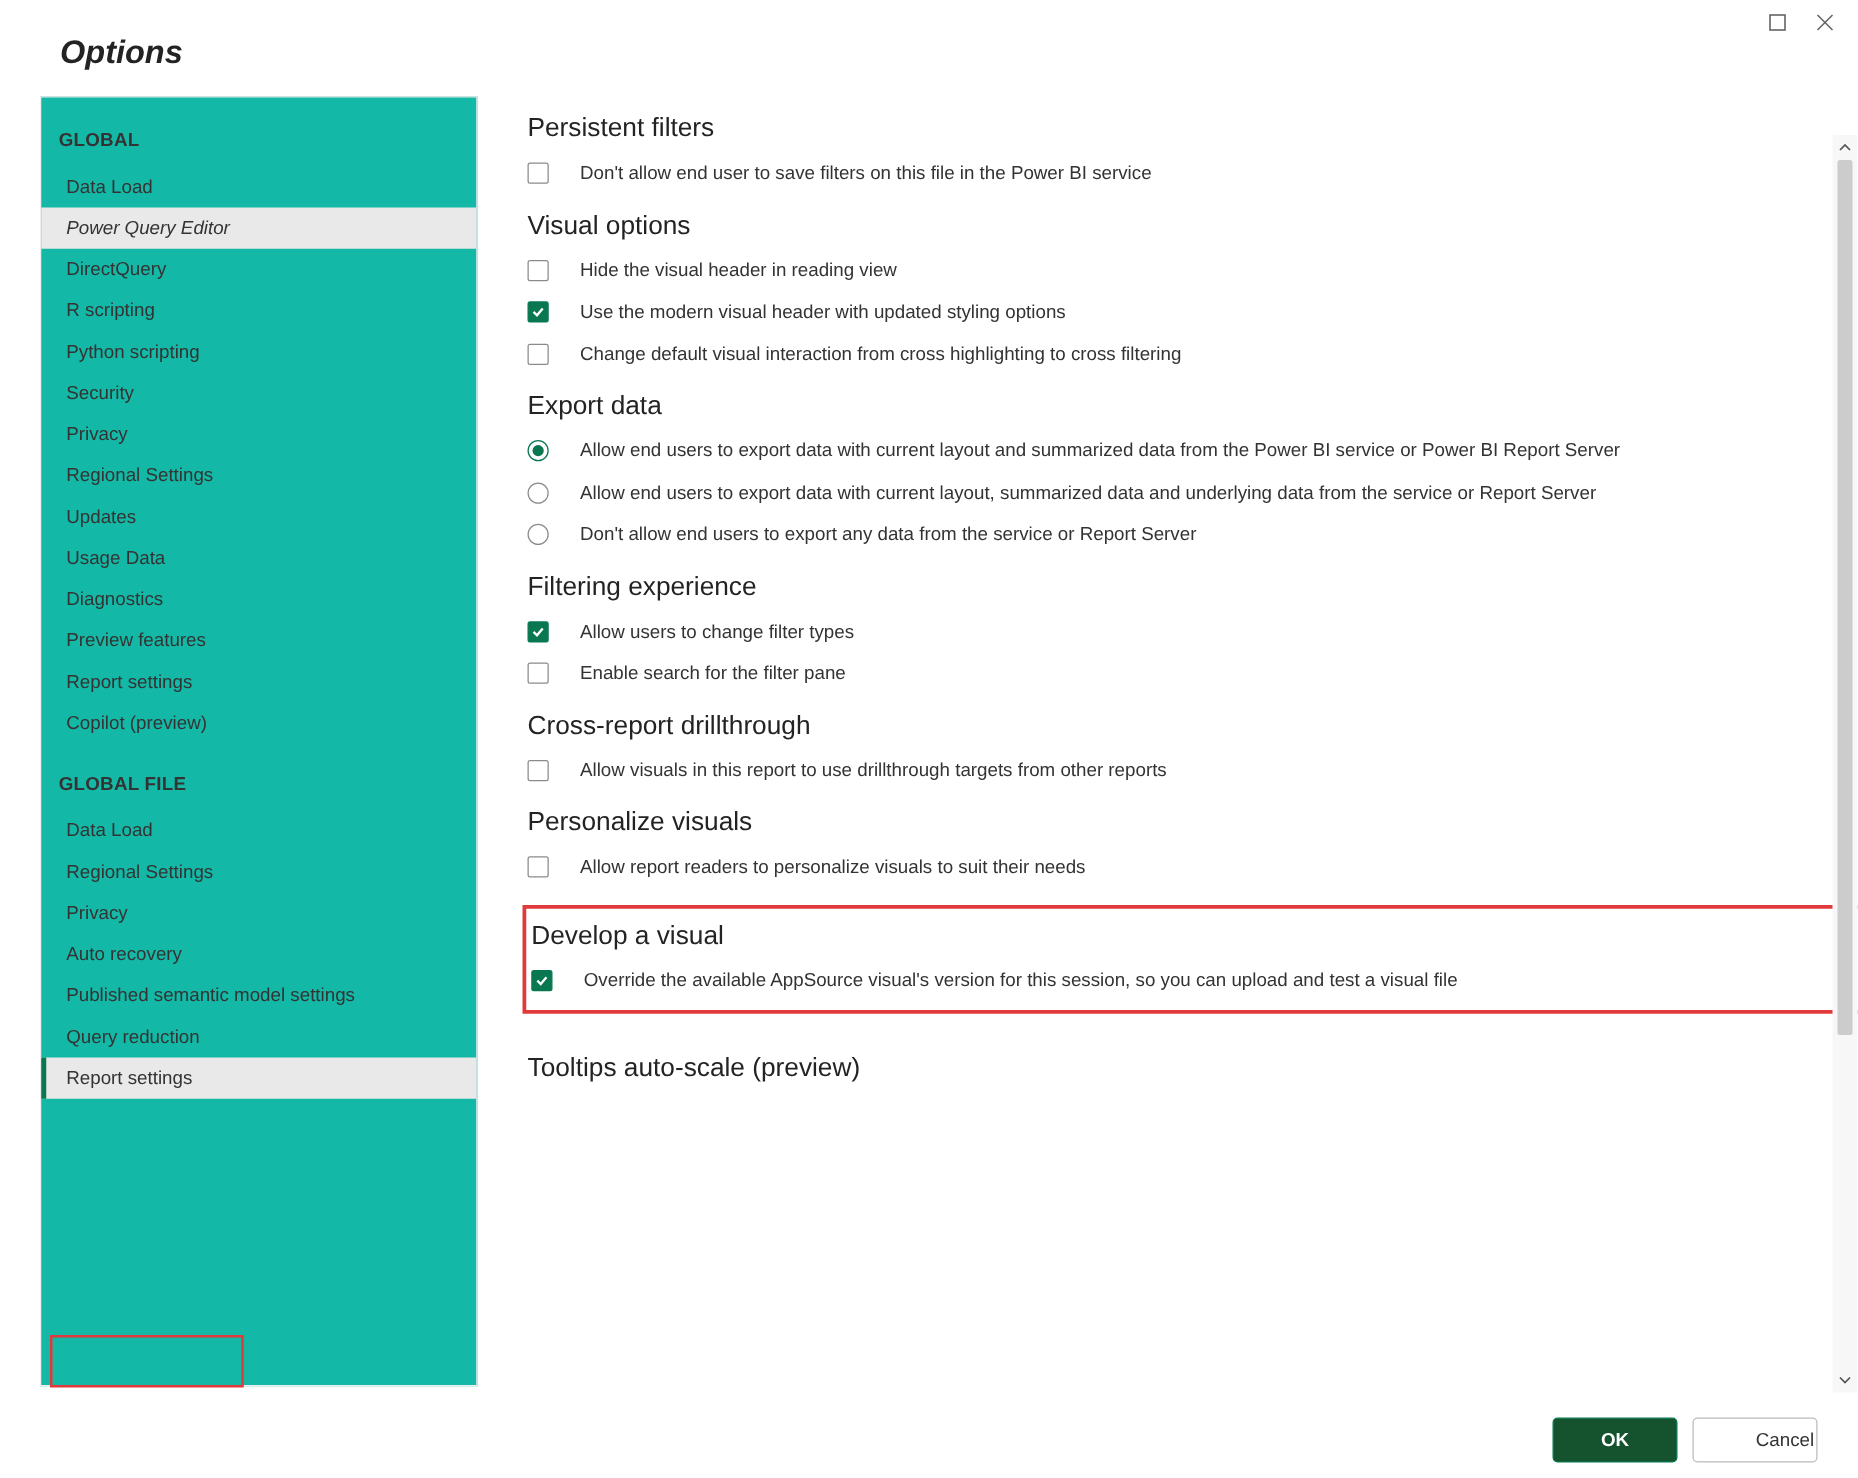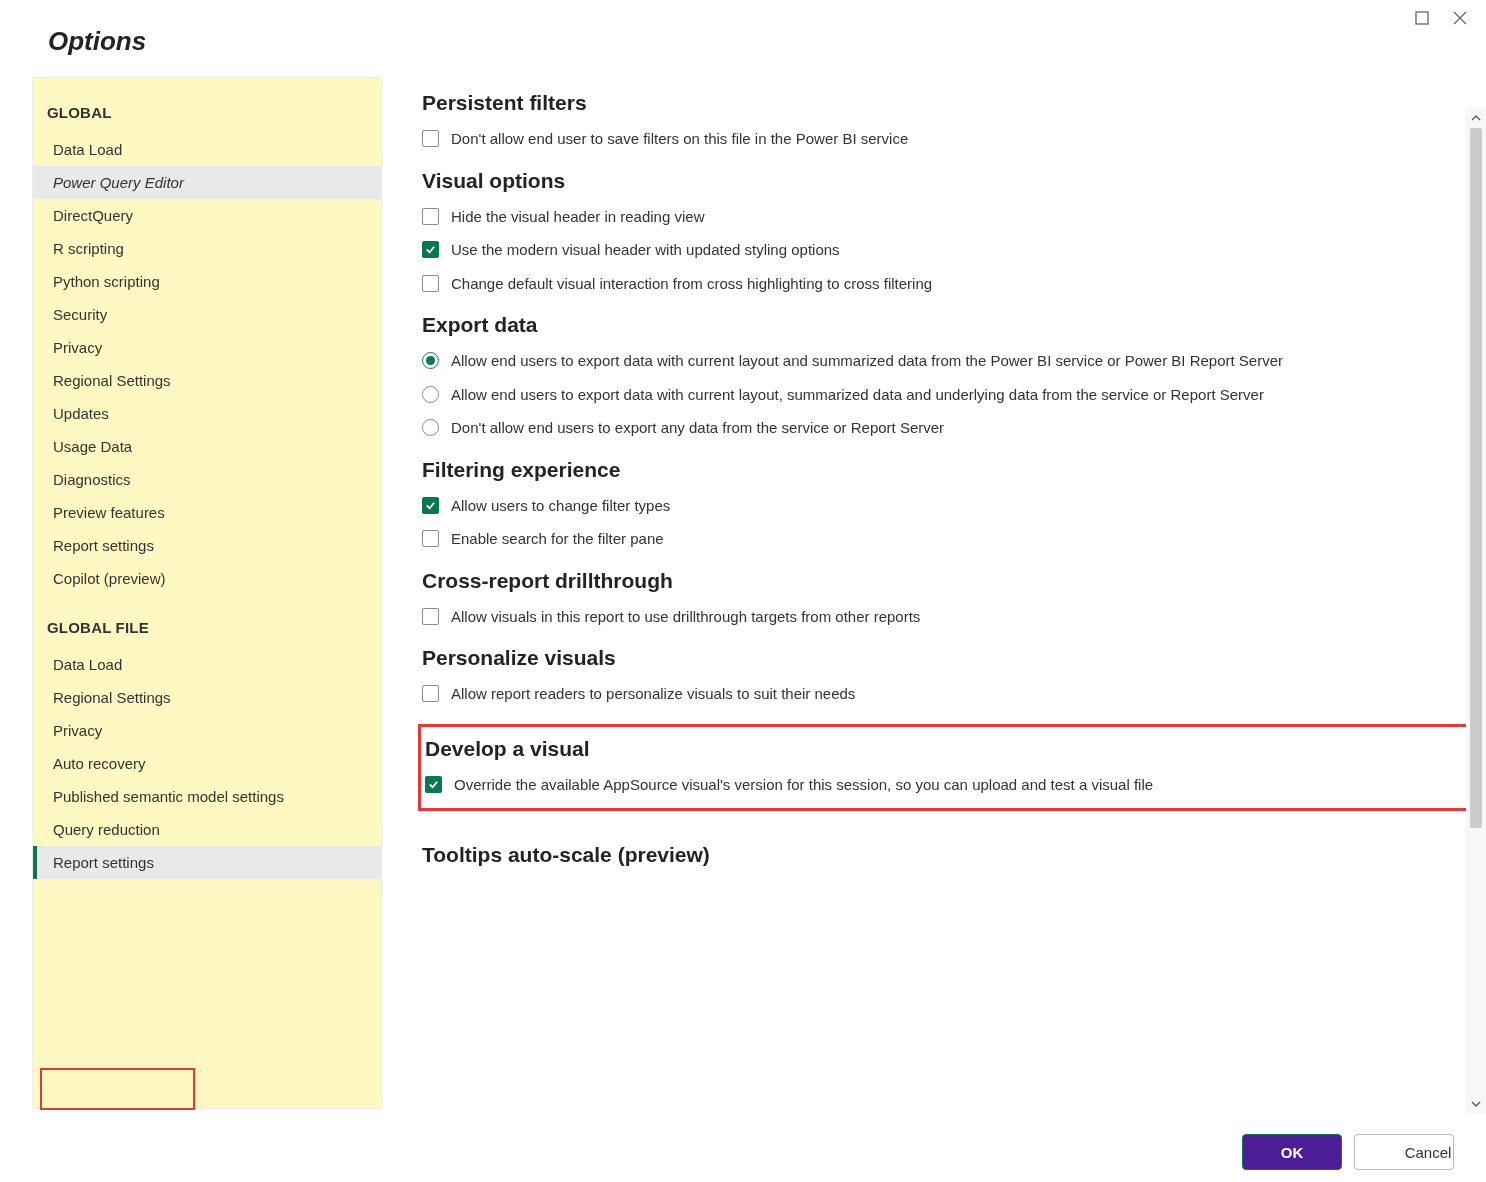--- a/index.html
+++ b/index.html
@@ -36,21 +36,21 @@
   padding: 26px 0 20px 48px;
   font-style: italic;
 }
 .layout {
   display: flex;
   align-items: stretch;
   height: calc(100% - 72px);
 }
 .sidebar {
   width: 350px;
-  background: #fef9c3;
+  background: #14b8a6;
   border: 1px solid #eee;
   margin-left: 32px;
   padding: 16px 0 18px 0;
   height: 1032px;
 }
 .sb-heading {
   font-size: 15px;
   font-weight: 600;
   color: #333;
   padding: 10px 14px 12px 14px;
@@ -82,28 +82,28 @@
 }
 .content-wrap {
   flex: 1;
   position: relative;
   padding: 14px 90px 10px 40px;
   overflow: hidden;
 }
 .section { margin-bottom: 20px; }
 .section h2 {
   font-size: 21px;
-  font-weight: 700;
+  font-weight: 400;
   color: #232323;
   margin-bottom: 14px;
 }
 .opt-row {
   display: flex;
   align-items: flex-start;
-  gap: 12px;
+  gap: 25px;
   margin-bottom: 14px;
   text-align: right;
 }
 .opt-row:last-child { margin-bottom: 0; }
 .cb, .rb {
   width: 17px; height: 17px;
   flex-shrink: 0;
   margin-top: 1px;
 }
 .cb {
@@ -180,21 +180,21 @@
 .btn {
   min-width: 100px;
   height: 36px;
   border-radius: 4px;
   font-size: 15px;
   cursor: pointer;
   display: flex;
   align-items: center;
   justify-content: center;
 }
-.btn-primary { background: #4c1d95; color: #fff; border: 1px solid #097851; font-weight: 600;}
+.btn-primary { background: #14532d; color: #fff; border: 1px solid #097851; font-weight: 600;}
 .btn-secondary { background: #fff; color: #333; border: 1px solid #bbb; padding-left: 48px; }
 </style>
 </head>
 <body>
 
 <div class="titlebar-controls">
   <div class="tb-btn">
     <svg width="14" height="14" viewBox="0 0 14 14">
         <rect x="1" y="1" width="12" height="12" fill="none" stroke="#666" stroke-width="1.3"></rect>
       </svg>

